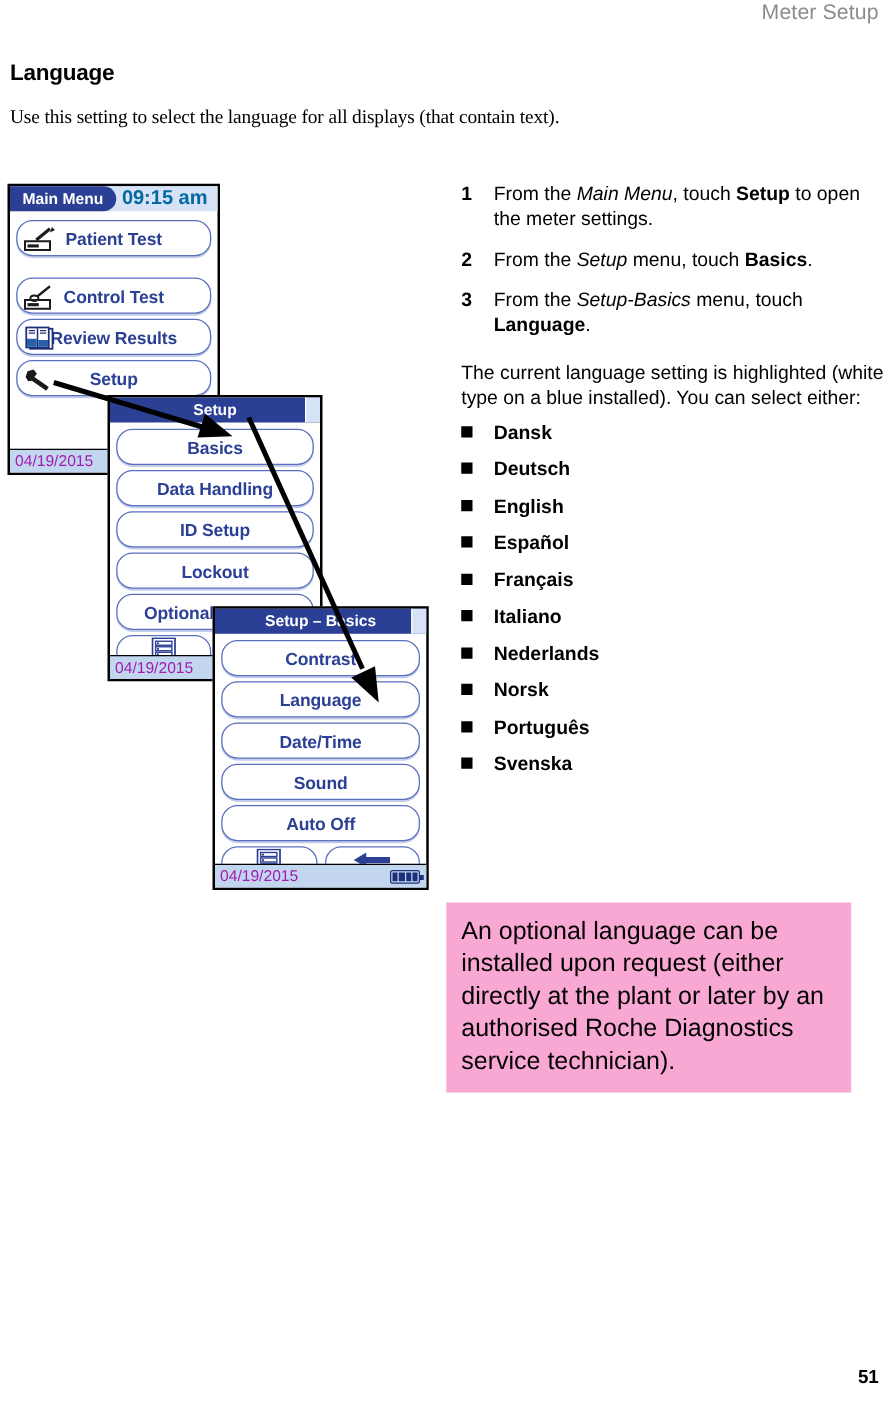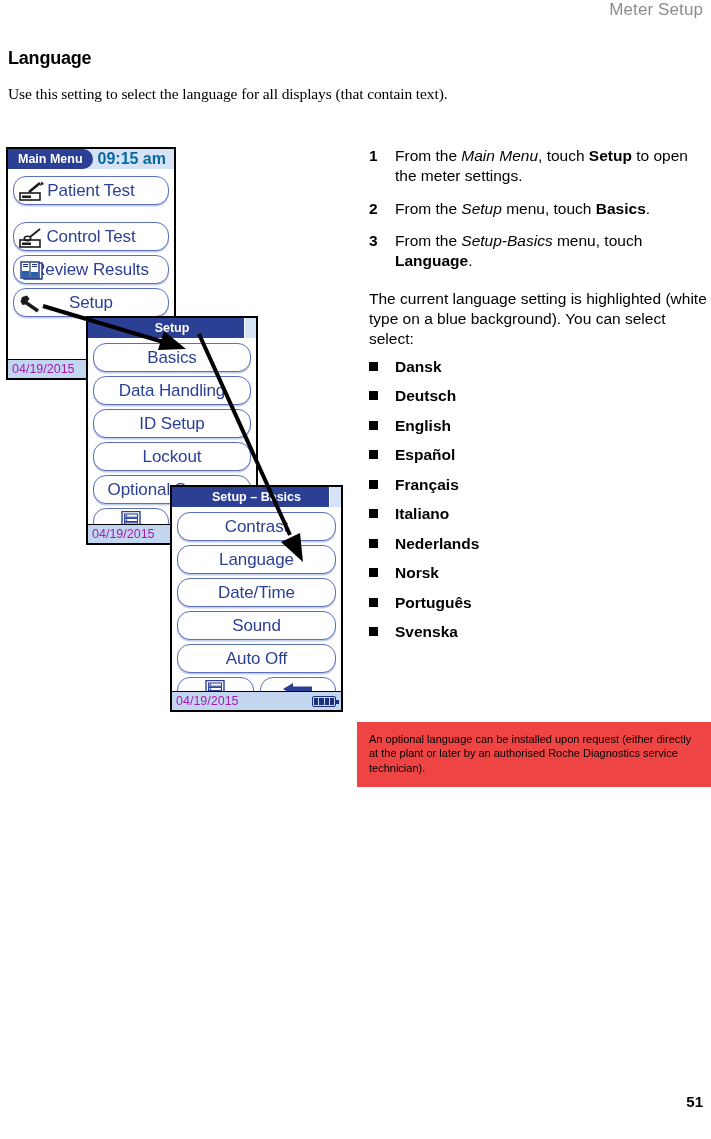--- a/index.html
+++ b/index.html
@@ -102,25 +102,25 @@
     margin-right: 17px;
     position: relative;
     top: -1px;
   }
 
   
   .note-box {
     position: absolute;
     left: 357px;
     top: 722px;
-    width: 354px;
+    width: 324px;
     padding: 10px 12px 12px 12px;
     box-sizing: border-box;
-    background: #ef4444;
-    font-size: 11px;
+    background: #f9a8d4;
+    font-size: 20px;
     line-height: 1.3;
   }
 
   
   .meter {
     position: absolute;
     background: #ffffff;
     border: 2px solid #000000;
     box-sizing: border-box;
   }
@@ -176,22 +176,22 @@
     border: 1.5px solid #5a6fbe;
     border-radius: 13px;
     margin-bottom: 4px;
     display: flex;
     align-items: center;
     justify-content: center;
     background: #ffffff;
     box-shadow: 0 1.5px 0 0 #c3cdea;
   }
   .mbtn-label {
-    font-size: 17px;
-    font-weight: normal;
+    font-size: 14px;
+    font-weight: bold;
     color: #2b3f95;
     letter-spacing: -0.1px;
   }
   .mbtn-icon {
     position: absolute;
     left: 4px;
     top: 50%;
     transform: translateY(-50%);
     width: 26px;
     height: 20px;
@@ -438,21 +438,21 @@
     </span>
   </div>
 
   <div class="step">
     <span class="step-num">3</span>
     <span class="step-body">
       <span>From the </span><i>Setup-Basics</i><span> menu, touch </span><b>Language</b><span>.</span>
     </span>
   </div>
 
-  <div class="para">The current language setting is highlighted (white type on a blue background). You can select select:</div>
+  <div class="para">The current language setting is highlighted (white type on a blue installed). You can select either:</div>
 
   <div class="lang-list">
     <div class="lang-item">
       <span class="lang-bullet"></span>
       <span>Dansk</span>
     </div>
     <div class="lang-item">
       <span class="lang-bullet"></span>
       <span>Deutsch</span>
     </div>

